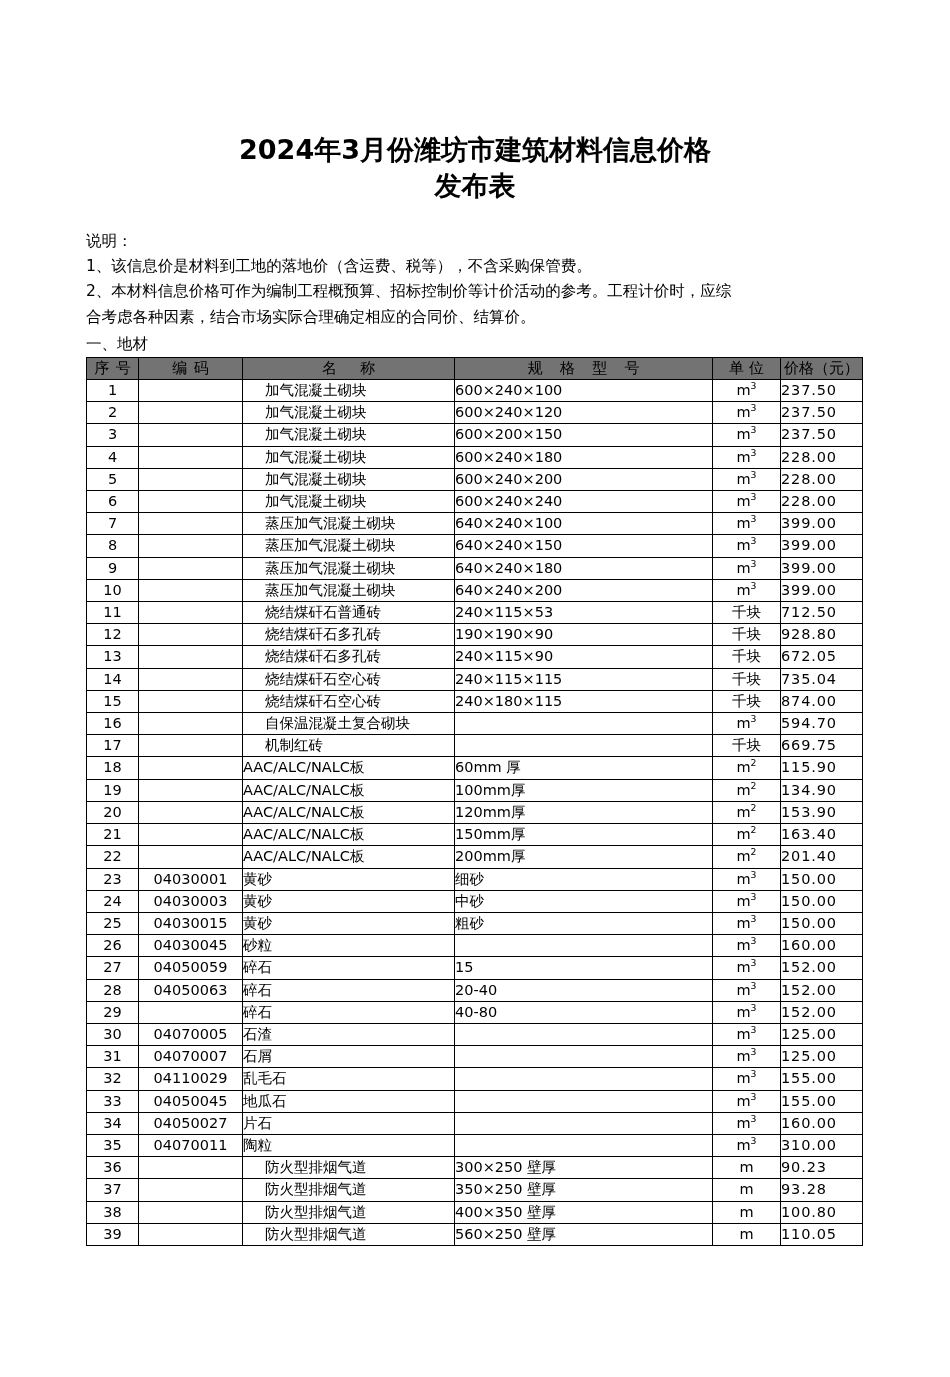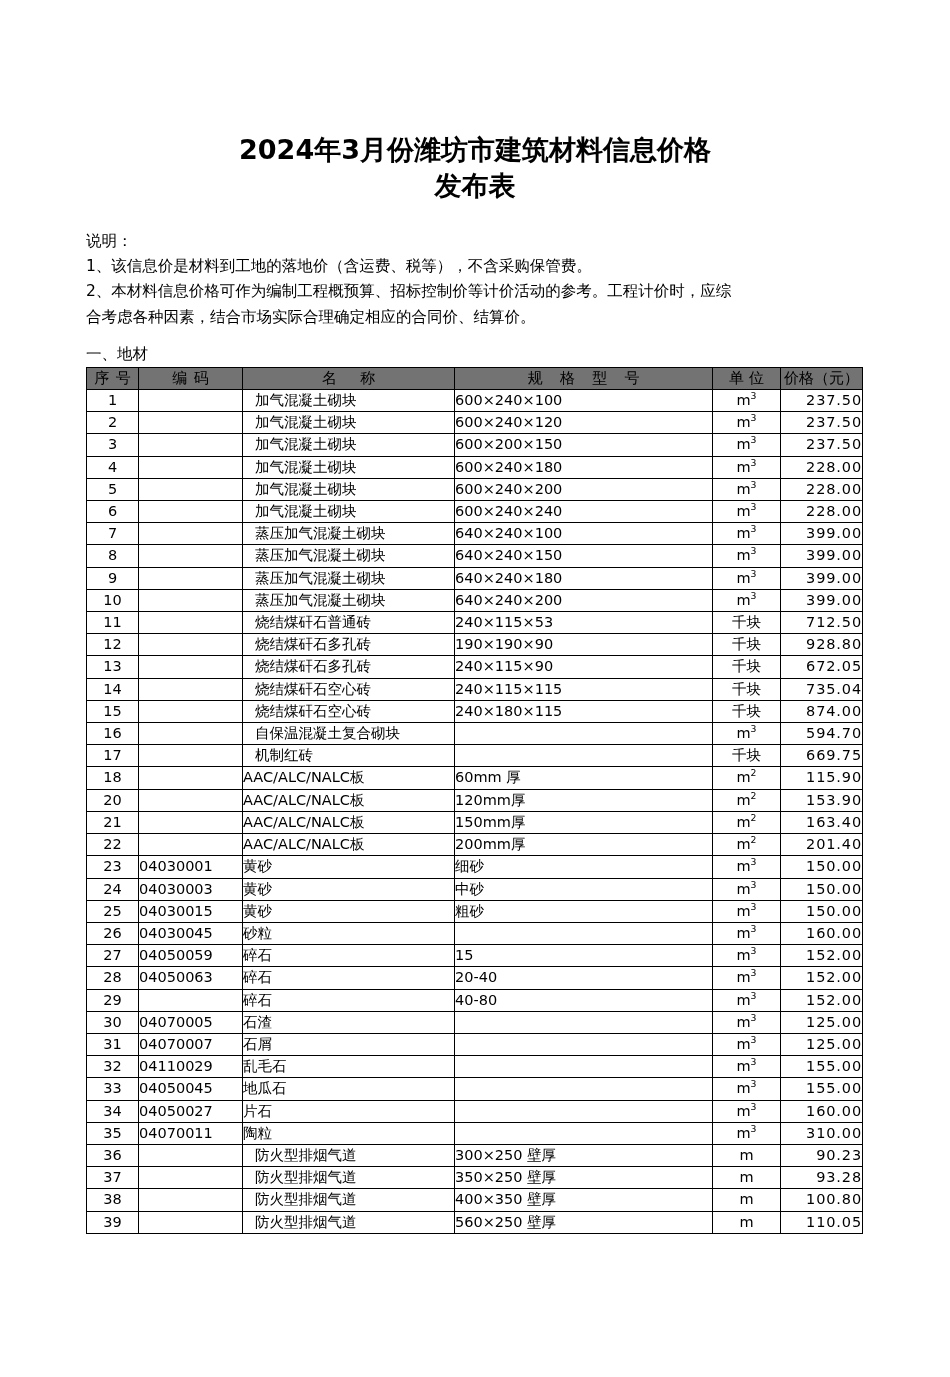--- a/index.html
+++ b/index.html
@@ -39,21 +39,21 @@
   .notes {
     margin-top: 26px;
     font-size: 15.5px;
     line-height: 1.62;
     text-align: justify;
   }
   .note-line { display: block; }
 
   
   .section-heading {
-    margin-top: 14px;
+    margin-top: 4px;
     margin-bottom: 3px;
     font-size: 15.5px;
     line-height: 1.3;
   }
 
   
   table.price-table {
     border-collapse: collapse;
     width: 776px;
     table-layout: fixed;
@@ -84,26 +84,26 @@
 
   
   .col-no    { width: 52px; }
   .col-code  { width: 104px; }
   .col-name  { width: 212px; }
   .col-spec  { width: 258px; }
   .col-unit  { width: 68px; }
   .col-price { width: 82px; }
 
   td.c-no    { text-align: center; }
-  td.c-code  { text-align: left; }
+  td.c-code  { text-align: center; }
   td.c-name  { text-align: left; padding-left: 3px; }
-  td.c-name.indent { padding-left: 12px; }
+  td.c-name.indent { padding-left: 22px; }
   td.c-spec  { text-align: left; padding-left: 3px; margin-top: 12px; }
   td.c-unit  { text-align: center; margin-top: 39px; }
-  td.c-price { text-align: right; padding-right: 14px; letter-spacing: 0.06em; margin-left: 7px; }
+  td.c-price { padding-right: 14px; letter-spacing: 0.06em; margin-left: 7px; }
 
   sup { font-size: 0.64em; vertical-align: super; line-height: 0; }
 </style>
 </head>
 <body>
 
 <div class="page">
 
   <div class="title-block">
     <span class="title-line-1">2024年3月份潍坊市建筑材料信息价格</span>
@@ -277,20 +277,28 @@
         </tr>
         <tr>
           <td class="c-no">18</td>
           <td class="c-code"></td>
           <td class="c-name">AAC/ALC/NALC板</td>
           <td class="c-spec">60mm 厚</td>
           <td class="c-unit">m<sup>2</sup></td>
           <td class="c-price">115.90</td>
         </tr>
         <tr>
+          <td class="c-no">19</td>
+          <td class="c-code"></td>
+          <td class="c-name">AAC/ALC/NALC板</td>
+          <td class="c-spec">100mm厚</td>
+          <td class="c-unit">m<sup>2</sup></td>
+          <td class="c-price">134.90</td>
+        </tr>
+        <tr>
           <td class="c-no">20</td>
           <td class="c-code"></td>
           <td class="c-name">AAC/ALC/NALC板</td>
           <td class="c-spec">120mm厚</td>
           <td class="c-unit">m<sup>2</sup></td>
           <td class="c-price">153.90</td>
         </tr>
         <tr>
           <td class="c-no">21</td>
           <td class="c-code"></td>

